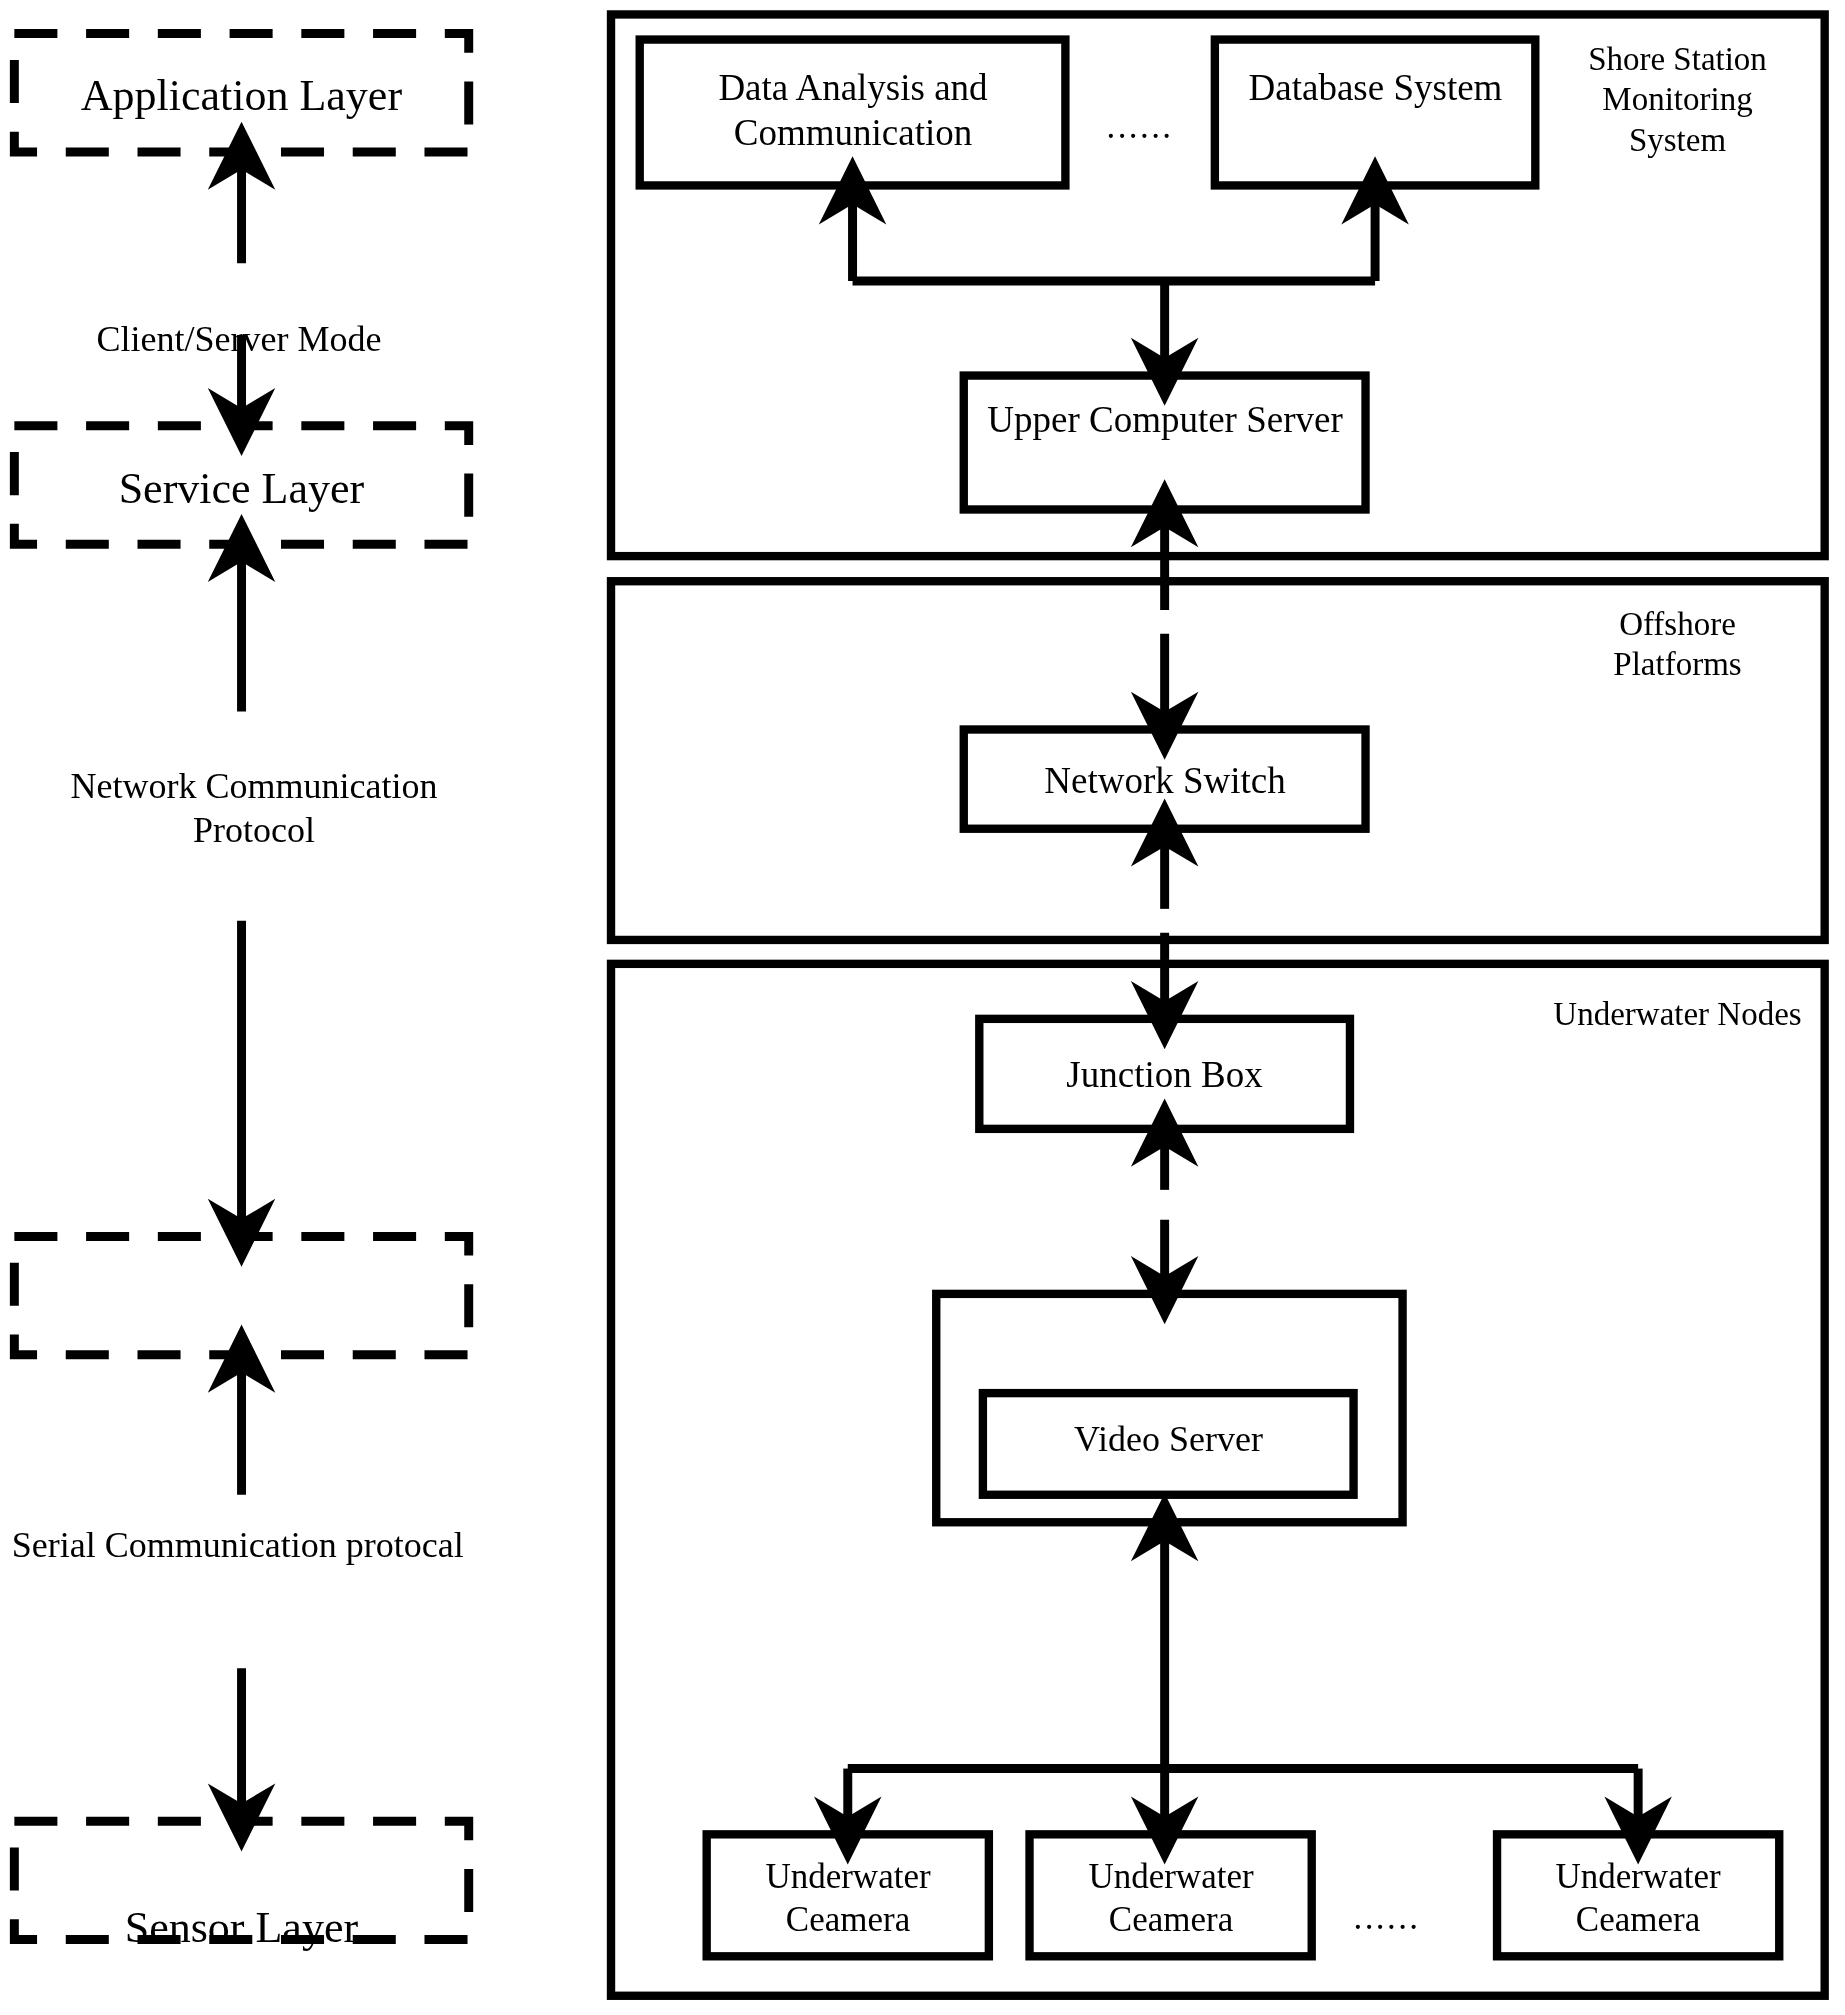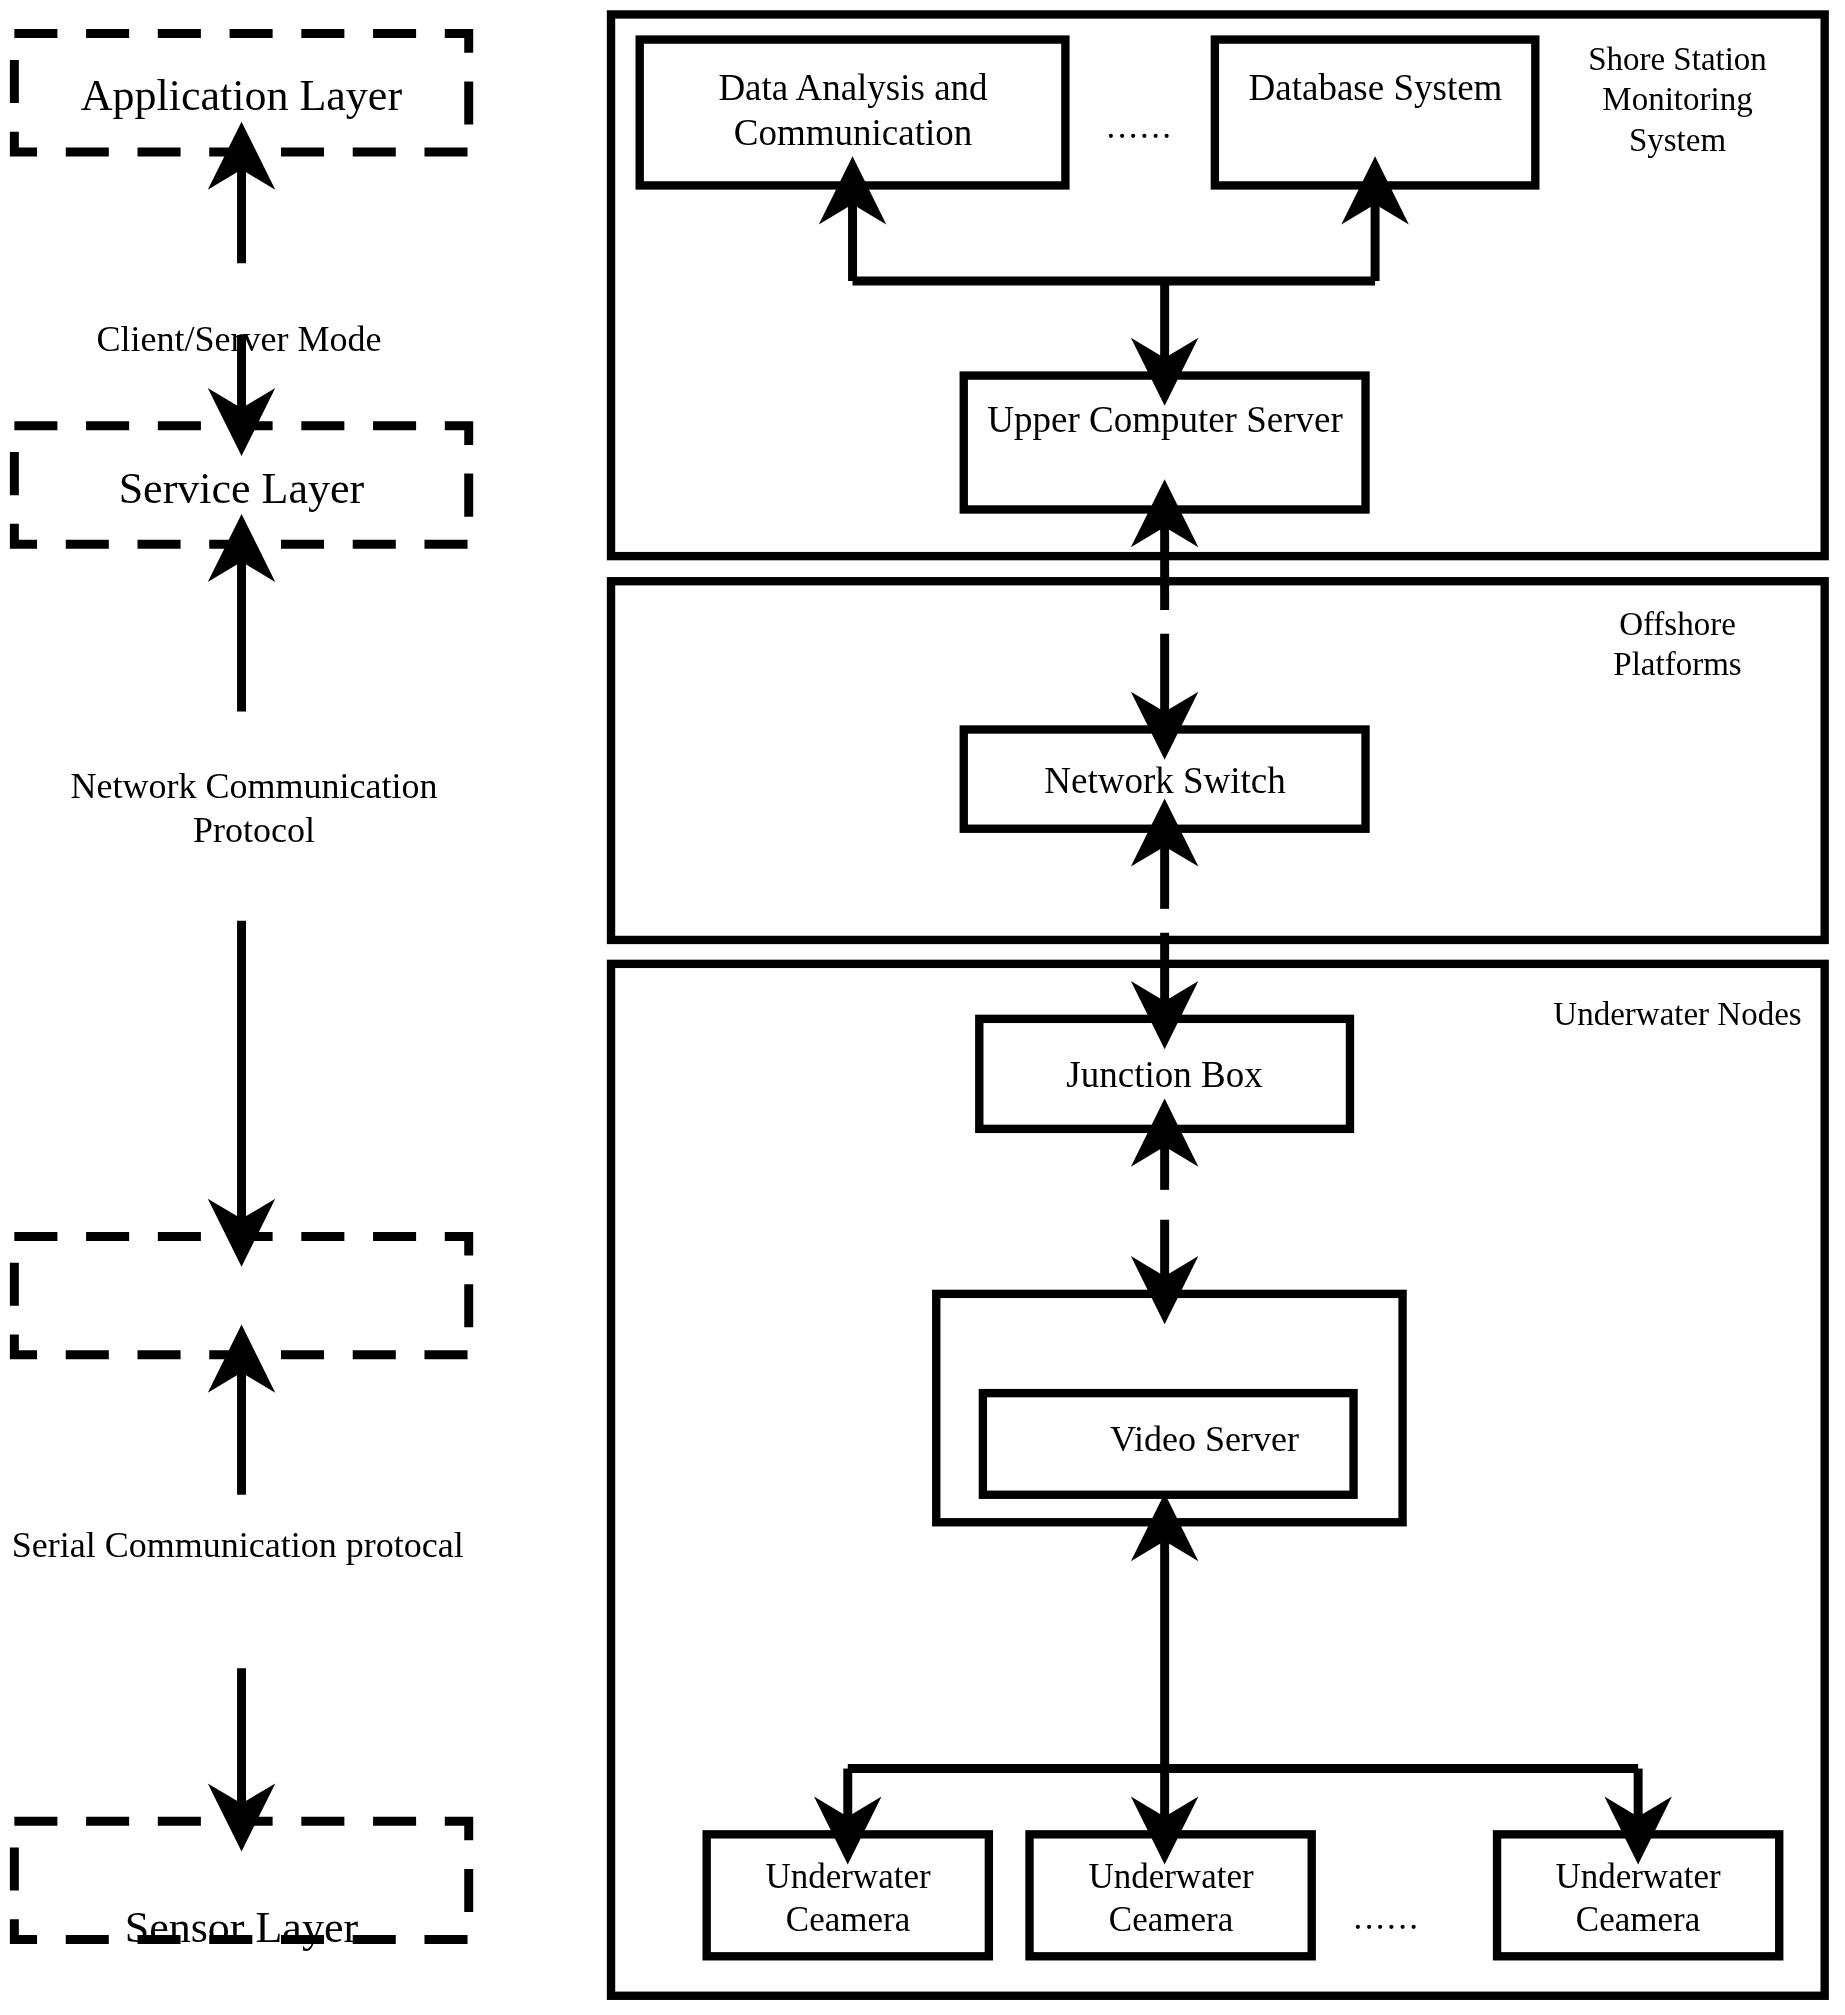--- a/index.html
+++ b/index.html
@@ -9,21 +9,21 @@
   svg.layer{position:absolute;left:0;top:0;width:1845px;height:2015px;overflow:visible;}
 
   .lbl{position:absolute;text-align:center;color:#000;line-height:1.22;
        font-family:"Liberation Serif","DejaVu Serif",serif;}
   .box-lbl{font-size:37px;}
   .panel-lbl{font-size:33px;}
   .dash-lbl{font-size:44px;}
   .edge-lbl{font-size:36px;}
   .dots{font-size:35px;letter-spacing:2.4px;}
   .cam-lbl{font-size:35px;}
-  .vs-lbl{font-size:36px;padding-left:36px;}
+  .vs-lbl{font-size:36px;}
   .dpc-lbl{font-size:32px;}
 </style>
 </head>
 <body>
 
 <div id="stage">
 
   <svg class="layer" viewBox="0 0 3086 3370">
     <defs>
       <marker id="ah" viewBox="0 0 14 14" refX="7" refY="7" markerWidth="8.5" markerHeight="8.5" orient="auto-start-reverse">

